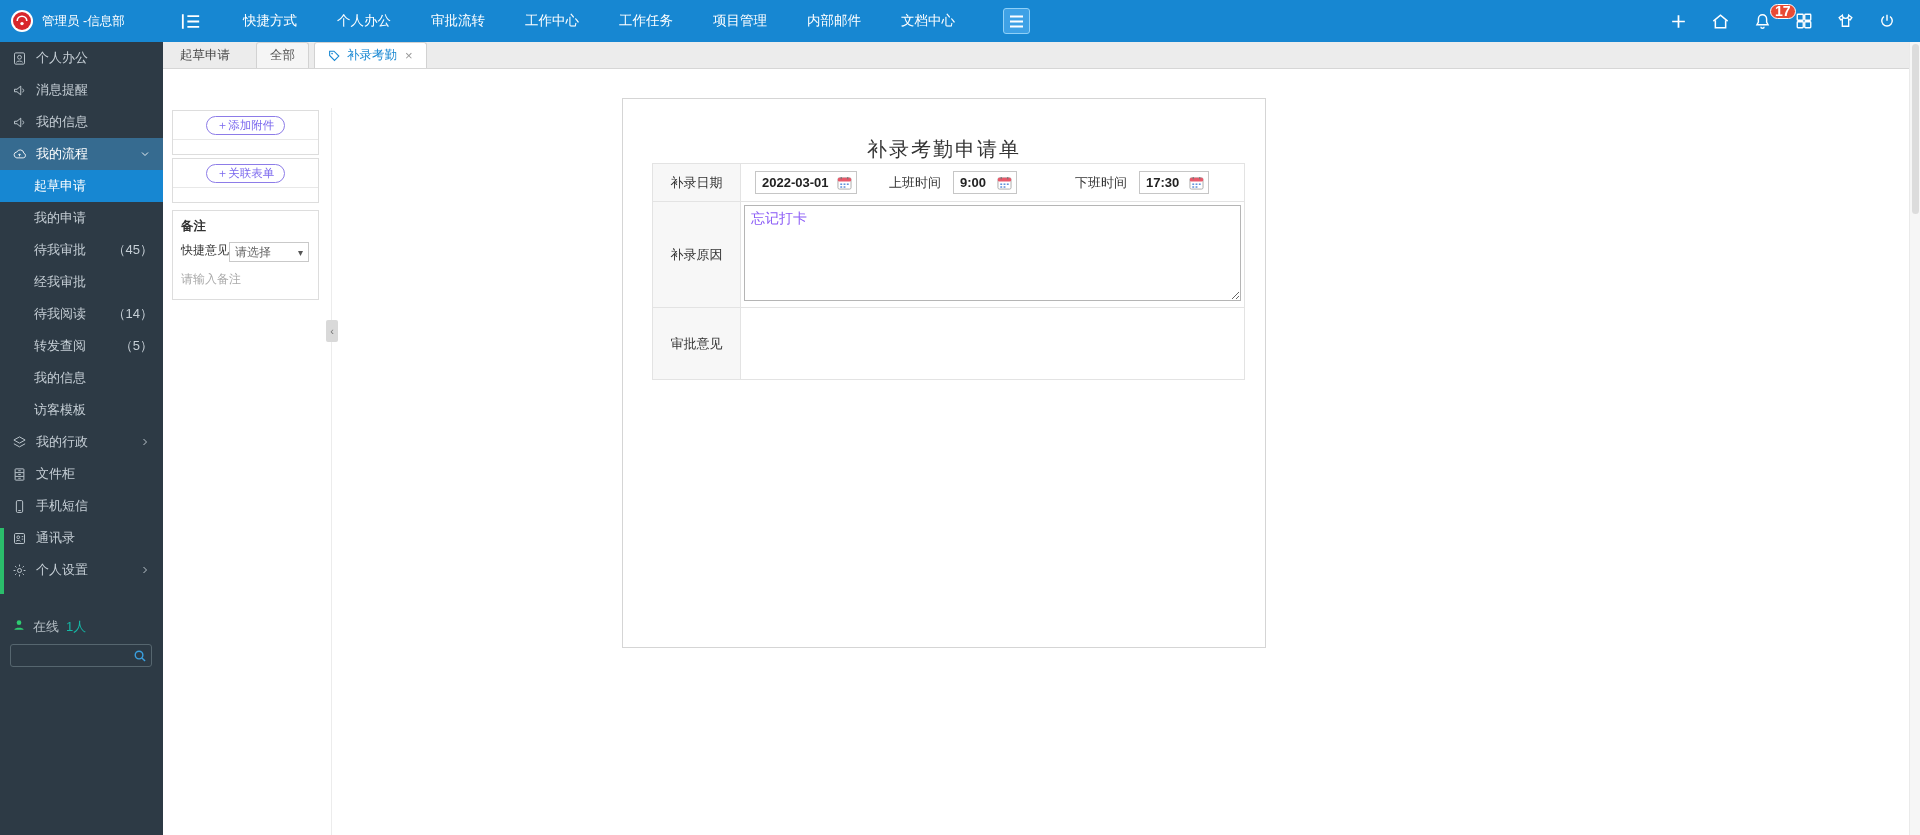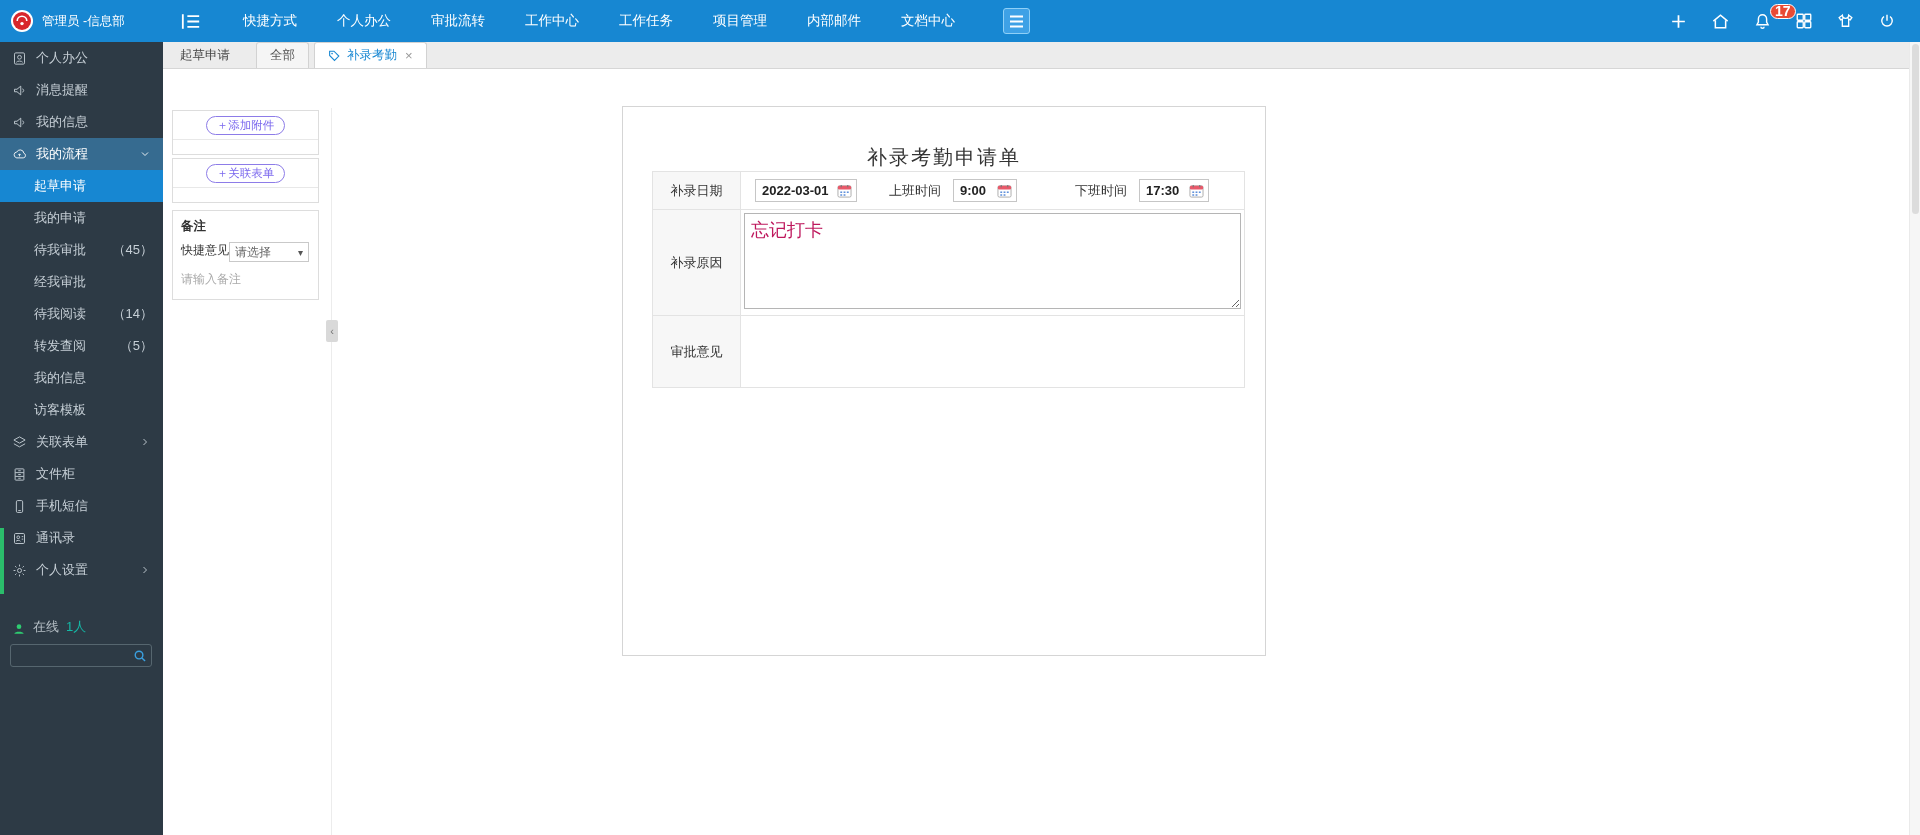--- a/index.html
+++ b/index.html
@@ -20,21 +20,21 @@
   .badge { position:absolute; top:-8px; left:9px; background:#e94b35; color:#fff; font-size:14px; line-height:13px; padding:0 4px; border-radius:8px; border:1px solid #fff; font-weight:700;margin-left:8px; }
 
   
   .sidebar { position:absolute; left:0; top:42px; width:163px; height:793px; background:#2d3a45; color:#c6cfd6; }
   .side-item { height:32px; display:flex; align-items:center; gap:9px; padding:0 12px; font-size:13px; cursor:pointer; }
   .side-item .chev { margin-left:auto; display:flex; }
   .side-item.open { background:#366b90; color:#fff; }
   .sub-item { height:32px; line-height:32px; padding-left:34px; font-size:13px; cursor:pointer; position:relative; color:#c6cfd6; }
   .sub-item.active { background:#1787d2; color:#fff; }
   .sub-count { position:absolute; right:10px; }
-  .online { position:absolute; left:12px; top:576px; display:flex; align-items:flex-end; gap:7px; font-size:13px; color:#b6bfc6; }
+  .online { position:absolute; left:12px; top:576px; display:flex; align-items:flex-start; gap:7px; font-size:13px; color:#b6bfc6; }
   .online-count { color:#14b8a6; }
   .search-wrap { position:absolute; left:10px; top:602px; width:142px; height:23px; border:1px solid #56666f; border-radius:3px; display:flex; align-items:center; background:#2d3a45; }
   .search-wrap input { flex:1; min-width:0; background:transparent; border:none; outline:none; color:#dfe6ea; font-size:12px; padding:0 6px; }
   .search-wrap .mag { margin-right:4px; cursor:pointer; display:flex; }
   .green-scroll { position:absolute; left:0; top:486px; width:4px; height:66px; background:#2bbd6b; }
 
   
   .content { position:absolute; left:163px; top:42px; width:1757px; height:793px; background:#fff; }
   .tabbar { height:27px; background:#ececec; border-bottom:1px solid #d6d6d6; display:flex; align-items:flex-end; padding-left:17px; }
   .module { line-height:26px; font-size:12.5px; color:#444; margin-right:26px; }
@@ -55,41 +55,41 @@
   #box3 { top:102px; min-height:90px; padding:7px 8px; }
   .remark-title { font-size:12.5px; font-weight:700; color:#333; margin-bottom:7px; }
   .quick-row { display:flex; align-items:flex-start; font-size:12px; color:#333; }
   .sel { width:80px; height:20px; border:1px solid #c9c9c9; background:#fff; display:flex; align-items:center; justify-content:space-between; padding:0 5px; color:#666; cursor:pointer; font-size:12px; }
   .sel .caret { color:#555; font-size:10px; }
   .remark-ph { margin-top:9px; color:#aaa; font-size:12px; }
 
   .collapse-handle { position:absolute; left:163px; top:278px; width:12px; height:22px; background:#d9d9d9; border-radius:2px; color:#777; font-size:11px; line-height:22px; text-align:center; cursor:pointer; }
 
   
-  .form-card { position:absolute; left:459px; top:64px; width:644px; height:550px; border:1px solid #d5d5d5; background:#fff; }
+  .form-card { position:absolute; left:459px; top:56px; width:644px; height:550px; border:1px solid #d5d5d5; background:#fff; }
   .form-title { margin-top:37px; text-align:center; font-size:20px; color:#333; letter-spacing:2px; }
   .info-row { display:flex; justify-content:space-between; margin:24px 30px 8px 38px; font-size:13px; color:#333; }
   .no-val { margin-left:12px; color:#444; }
   .info-right span + span { margin-left:14px; }
   table.form-tbl { border-collapse:collapse; table-layout:fixed; width:592px; margin-left:29px; font-size:13px; color:#333; }
   .form-tbl td { border:1px solid #e3e3e3; background:#fff; }
   .form-tbl td.lbl { background:#f7f7f7; text-align:center; }
   tr.r1 td { height:34px; }
   tr.r1 td.val { text-align:center; color:#555; }
   tr.r2row td { height:38px; }
   .r2 { display:flex; align-items:center; padding-left:14px; }
   .dinput { display:inline-flex; align-items:center; border:1px solid #c6c6c6; height:23px; background:#fff; padding:0 4px 0 6px; gap:3px; }
   .dinput input { border:none; outline:none; font-weight:700; font-size:13px; color:#222; font-family:inherit; width:72px; }
   .dinput.sm input { width:34px; }
   .dinput.sm2 input { width:40px; }
   .cal { cursor:pointer; display:flex; }
   .r2lbl { margin-left:32px; margin-right:12px; }
   .r2lbl.far { margin-left:58px; }
   .tacell { padding:3px; vertical-align:top; height:103px; }
-  .tacell textarea { width:100%; height:96px; border:1px solid #b5b5b5; font-family:inherit; font-size:18px; color:#be185d; padding:4px 6px; resize:both; outline:none; }
+  .tacell textarea { width:100%; height:96px; border:1px solid #b5b5b5; font-family:inherit; font-size:14px; color:#8b5cf6; padding:4px 6px; resize:both; outline:none; }
   .approval-cell { height:72px; }
 
   .vscroll { position:absolute; right:0; top:0; width:11px; height:100%; background:#f6f6f6; border-left:1px solid #eaeaea; }
   .vthumb { position:absolute; top:2px; left:2px; width:7px; height:170px; background:#dcdcdc; border-radius:4px; cursor:pointer; }
 </style>
 </head>
 <body>
 
 <div class="topbar">
   <div class="tb-user">
@@ -218,21 +218,21 @@
     <div class="sub-item"><span>我的信息</span></div>
     <div class="sub-item"><span>访客模板</span></div>
   </div>
   <div class="side-item">
     <span>
         <svg width="15" height="15" viewBox="0 0 24 24" stroke="#b9c3ca" stroke-width="1.6" fill="none">
           <path d="M12 3 3 8l9 5 9-5-9-5z"></path>
           <path d="M3 14l9 5 9-5"></path>
         </svg>
       </span>
-    <span>关联表单</span>
+    <span>我的行政</span>
     <span class="chev">
         <svg width="12" height="12" viewBox="0 0 24 24" stroke="#b9c3ca" stroke-width="2" fill="none">
           <path d="M9 6l6 6-6 6"></path>
         </svg>
       </span>
   </div>
   <div class="side-item">
     <span>
         <svg width="15" height="15" viewBox="0 0 24 24" stroke="#b9c3ca" stroke-width="1.6" fill="none">
           <rect x="5" y="3" width="14" height="18" rx="1"></rect>

